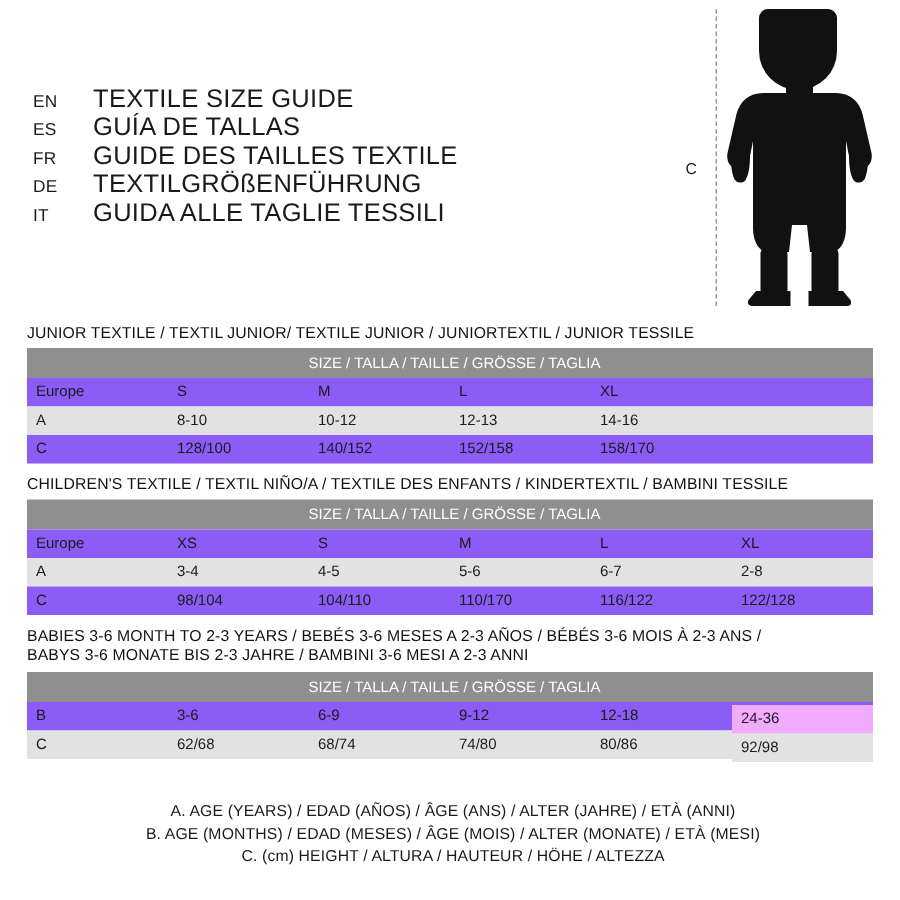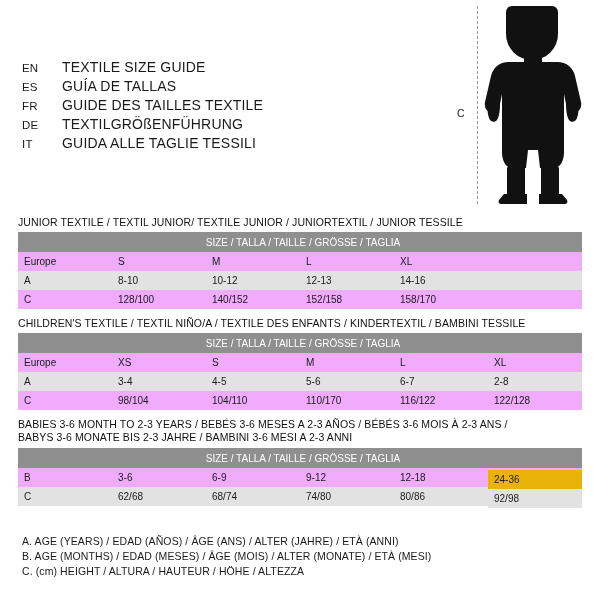--- a/index.html
+++ b/index.html
@@ -36,21 +36,21 @@
     height: 19px;
   }
   .lang-code {
     width: 40px;
     font-size: 11.5px;
     letter-spacing: 0.2px;
     color: #1a1a1a;
     margin-top: 48px;
   }
   .lang-text {
-    font-size: 14px;
+    font-size: 17px;
     letter-spacing: 0.2px;
     color: #1a1a1a;
   }
 
   
   .figure-wrap {
     position: absolute;
     left: 455px;
     top: 6px;
     width: 135px;
@@ -114,34 +114,35 @@
     color: #ffffff;
     font-size: 10px;
     font-weight: normal;
     height: 16px;
     text-align: center;
   }
   tr.shade td {
     background: #e2e2e2;
   }
   tr.plain td {
-    background: #f0abfc;
+    background: #8b5cf6;
   }
 
   
   .legend {
     position: absolute;
     left: 22px;
     width: 560px;
   }
   .legend-line {
     font-size: 10.5px;
     color: #1a1a1a;
     height: 15px;
     letter-spacing: 0.1px;
+    text-align: center;
   }
 </style>
 </head>
 <body>
 
 <div class="page">
 
   <div class="lang-block">
     <div class="lang-row">
       <span class="lang-code">EN</span>
@@ -318,21 +319,21 @@
 
   <div class="section" style="top:470px; left:18px; pointer-events:none;">
     <table class="sizes" style="border-collapse:collapse;">
       <colgroup>
         <col style="width:470px">
           <col style="width:94px">
       </colgroup>
       <tbody>
         <tr class="plain">
           <td style="background:transparent;"></td>
-          <td style="background:#eab308;">24-36</td>
+          <td style="background:#f0abfc;">24-36</td>
         </tr>
         <tr class="shade">
           <td style="background:transparent;"></td>
           <td>92/98</td>
         </tr>
       </tbody>
     </table>
   </div>
 
   <div class="legend" style="top:535px;">

